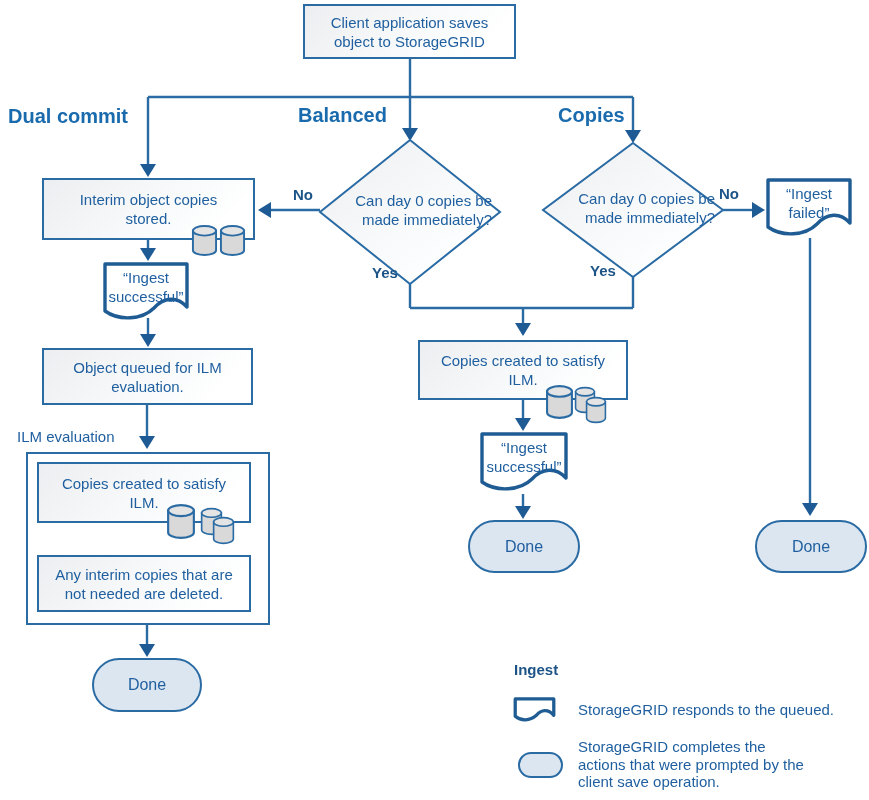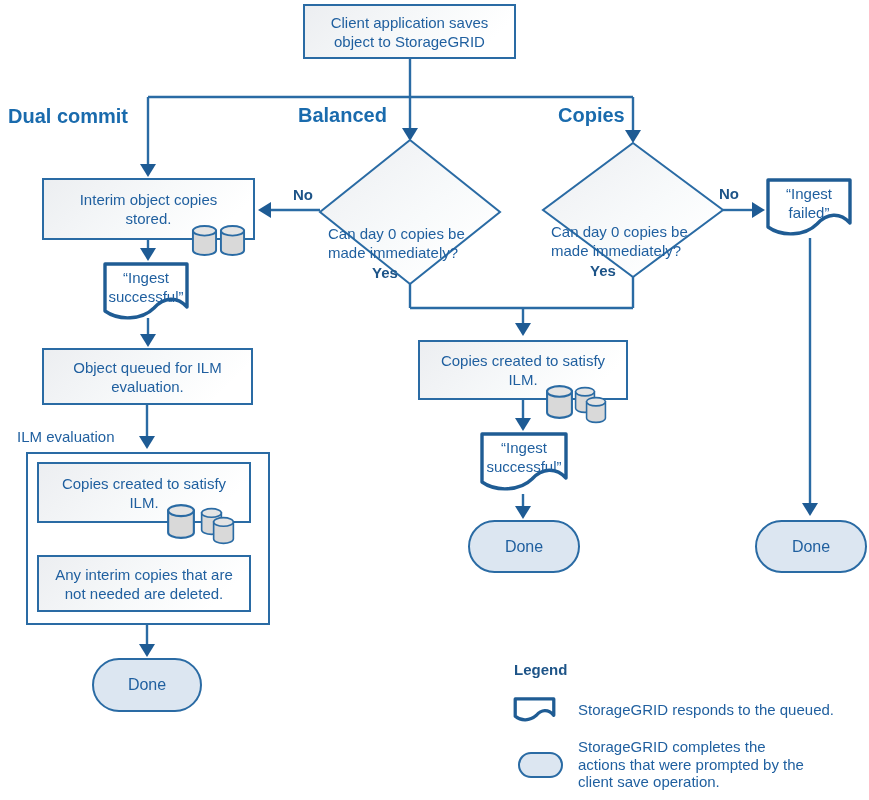--- a/index.html
+++ b/index.html
@@ -28,21 +28,21 @@
        background:linear-gradient(135deg,#eceef1 0%,#f7f9fa 50%,#ffffff 85%);
        display:flex;align-items:center;justify-content:center;text-align:center;
        color:var(--text);font-size:15px;line-height:19px;}
   .container-box{position:absolute;box-sizing:border-box;border:2px solid var(--stroke);background:#ffffff;}
   .stadium{position:absolute;box-sizing:border-box;border:2px solid var(--stroke);
        background:var(--stadium-fill);border-radius:27px;
        display:flex;align-items:center;justify-content:center;color:var(--text);font-size:16px;}
   .heading{position:absolute;color:var(--heading);font-weight:bold;font-size:20px;white-space:nowrap;}
   .lbl{position:absolute;color:var(--label);font-weight:bold;font-size:15px;white-space:nowrap;}
   .t{position:absolute;color:var(--text);font-size:15px;line-height:19px;}
-  .dec{position:absolute;color:var(--text);font-size:15px;line-height:19px;text-align:left;margin-top:33px;}
+  .dec{position:absolute;color:var(--text);font-size:15px;line-height:19px;text-align:right;}
   .doc{position:absolute;}
   .doc svg{position:absolute;left:0;top:0;}
   .doc .dtext{position:absolute;left:0;right:0;top:6px;text-align:center;color:var(--text);
        font-size:15px;line-height:19px;}
   .cyl{position:absolute;}
   .legend-title{position:absolute;color:var(--label);font-weight:bold;font-size:15px;}
   .legend-text{position:absolute;color:var(--text);font-size:15px;line-height:17.5px;}
   .legend-stadium{position:absolute;box-sizing:border-box;border:2px solid var(--stroke);
        background:var(--stadium-fill);border-radius:13px;}
 </style>
@@ -201,21 +201,21 @@
     <svg width="86" height="62" viewBox="0 0 86 62">
       <path class="docp" d="M2,2 H84 V45 C74,34 61,35 51,46 C39,58 16,59 2,49 Z"></path>
     </svg>
     <div class="dtext">“Ingest failed”</div>
   </div>
 
   <div class="stadium" style="left:755px;top:520px;width:112px;height:53px;">
     <span>Done</span>
   </div>
 
-  <div class="legend-title" style="left:514px;top:661px;">Legend</div>
+  <div class="legend-title" style="left:514px;top:661px;">Ingest</div>
 
   <svg class="layer" style="left:513px;top:697px;" width="43" height="27" viewBox="0 0 44 28">
     <path class="legdocp" d="M2,2 H42 V19 C36,12 29,13 24,19 C17,25 8,25 2,20 Z"></path>
   </svg>
   <div class="legend-text" style="left:578px;top:701px;width:280px;">StorageGRID responds to the queued.</div>
 
   <div class="legend-stadium" style="left:518px;top:752px;width:45px;height:26px;"></div>
   <div class="legend-text" style="left:578px;top:738px;width:232px;">StorageGRID completes the actions that were prompted by the client save operation.</div>
 
 </div>

